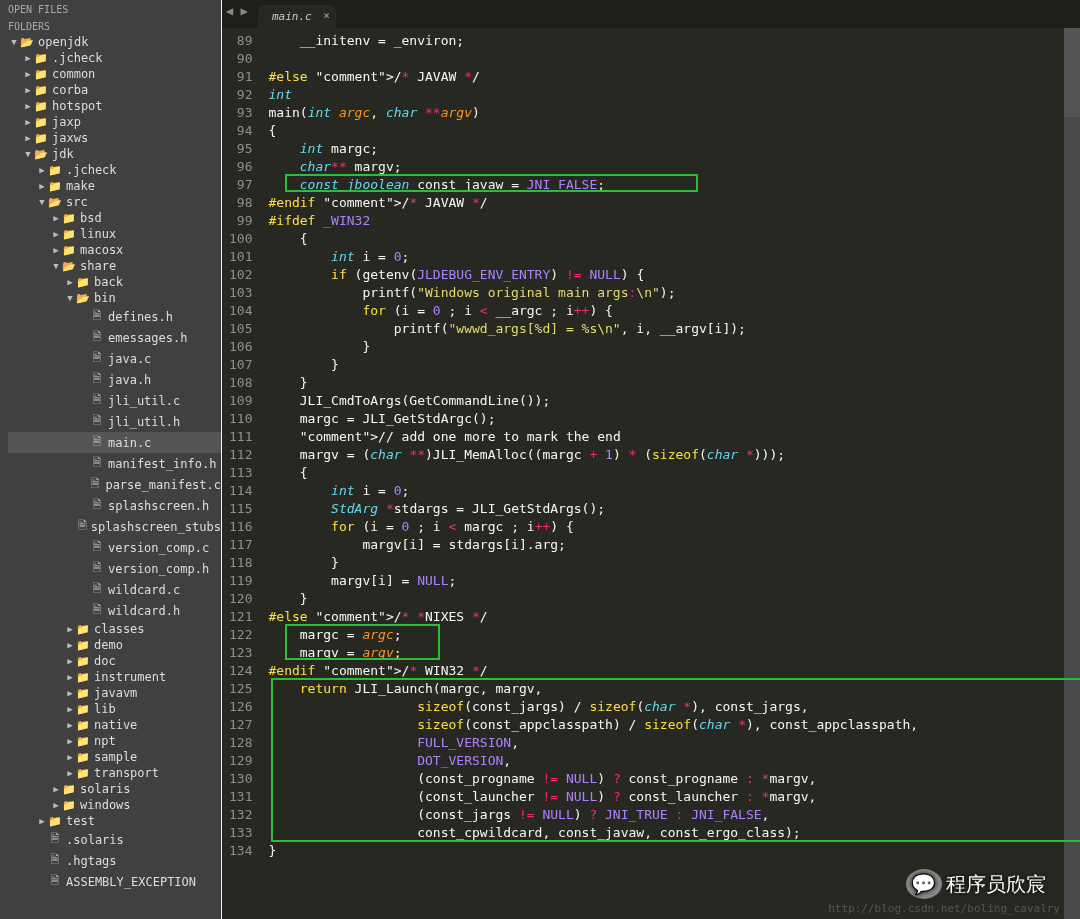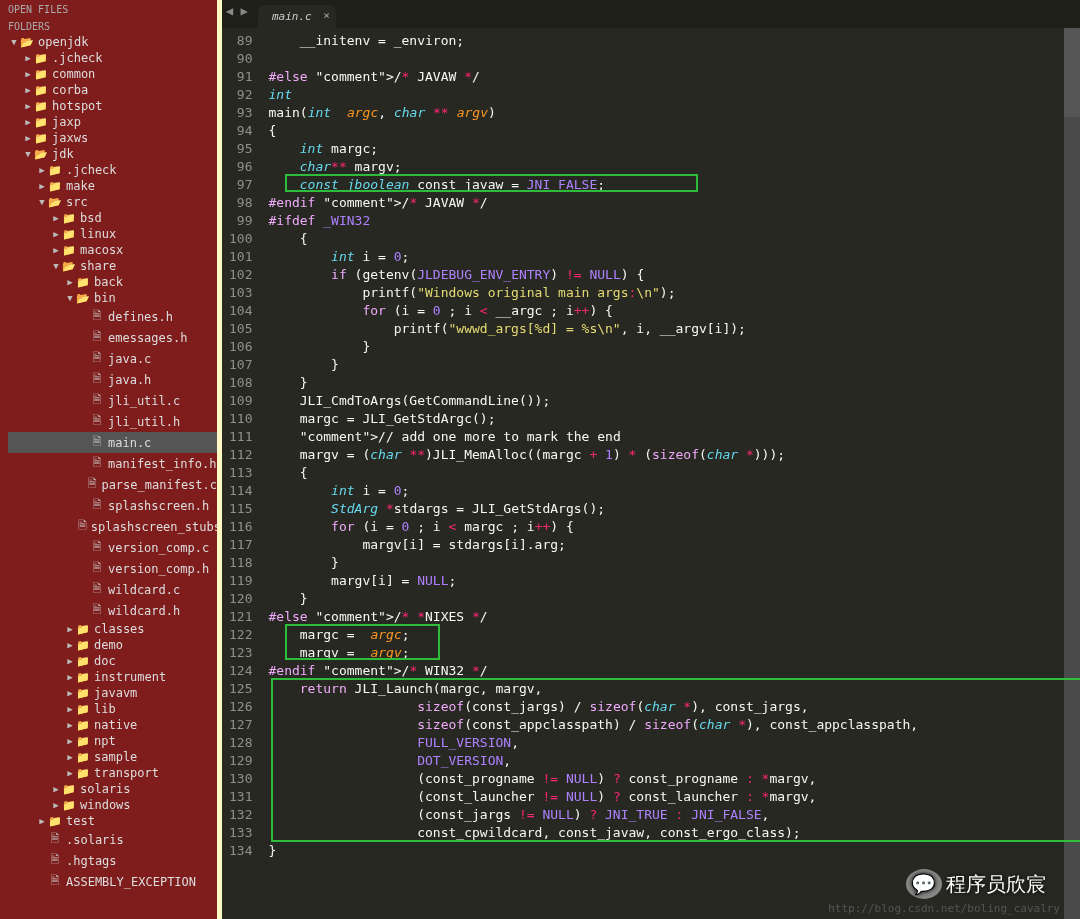--- a/index.html
+++ b/index.html
@@ -7,25 +7,25 @@
   font-family: "Consolas", "Monaco", monospace;
   background: #272822;
   color: #aaa;
   width: 1080px;
   height: 919px;
   overflow: hidden;
   display: flex;
 }
 .sidebar {
   width: 222px;
-  background: #7f1d1d;
+  background: #404040;
   color: #d0d0d0;
   font-size: 11px;
   overflow-y: hidden;
-  border-right: 5px solid #fef9c3;
+  border-right: 1px solid #fef9c3;
 }
 .sidebar-header {
   padding: 4px 8px 2px 8px;
   font-size: 10px;
   color: #aaa;
   text-transform: uppercase;
 }
 .tree { padding: 0 0 0 8px; }
 .tree-row {
   display: flex;
@@ -113,26 +113,26 @@
 .code {
   flex: 1;
   padding: 4px 8px 4px 8px;
   font-size: 13px;
   line-height: 18px;
   white-space: pre;
   color: #f8f8f2;
   position: relative;
 }
 .code-line { height: 18px; }
-.kw-red { color: #f0abfc; }
+.kw-red { color: #fde047; }
 .kw-blue { color: #66d9ef; font-style: italic; }
 .str { color: #e6db74; }
 .num { color: #ae81ff; }
 .op { color: #f92672; }
-.arg { color: #fd971f; font-style: italic; margin-left: 8px; }
+.arg { color: #fd971f; font-style: italic; }
 .highlight-box1 {
   position: absolute;
   border: 2px solid #2dbd3a;
   pointer-events: none;
 }
 .minimap {
   width: 16px;
   background: linear-gradient(#555 0%, #555 10%, #4a4a4a 10%, #4a4a4a 100%);
 }
 .watermark {

